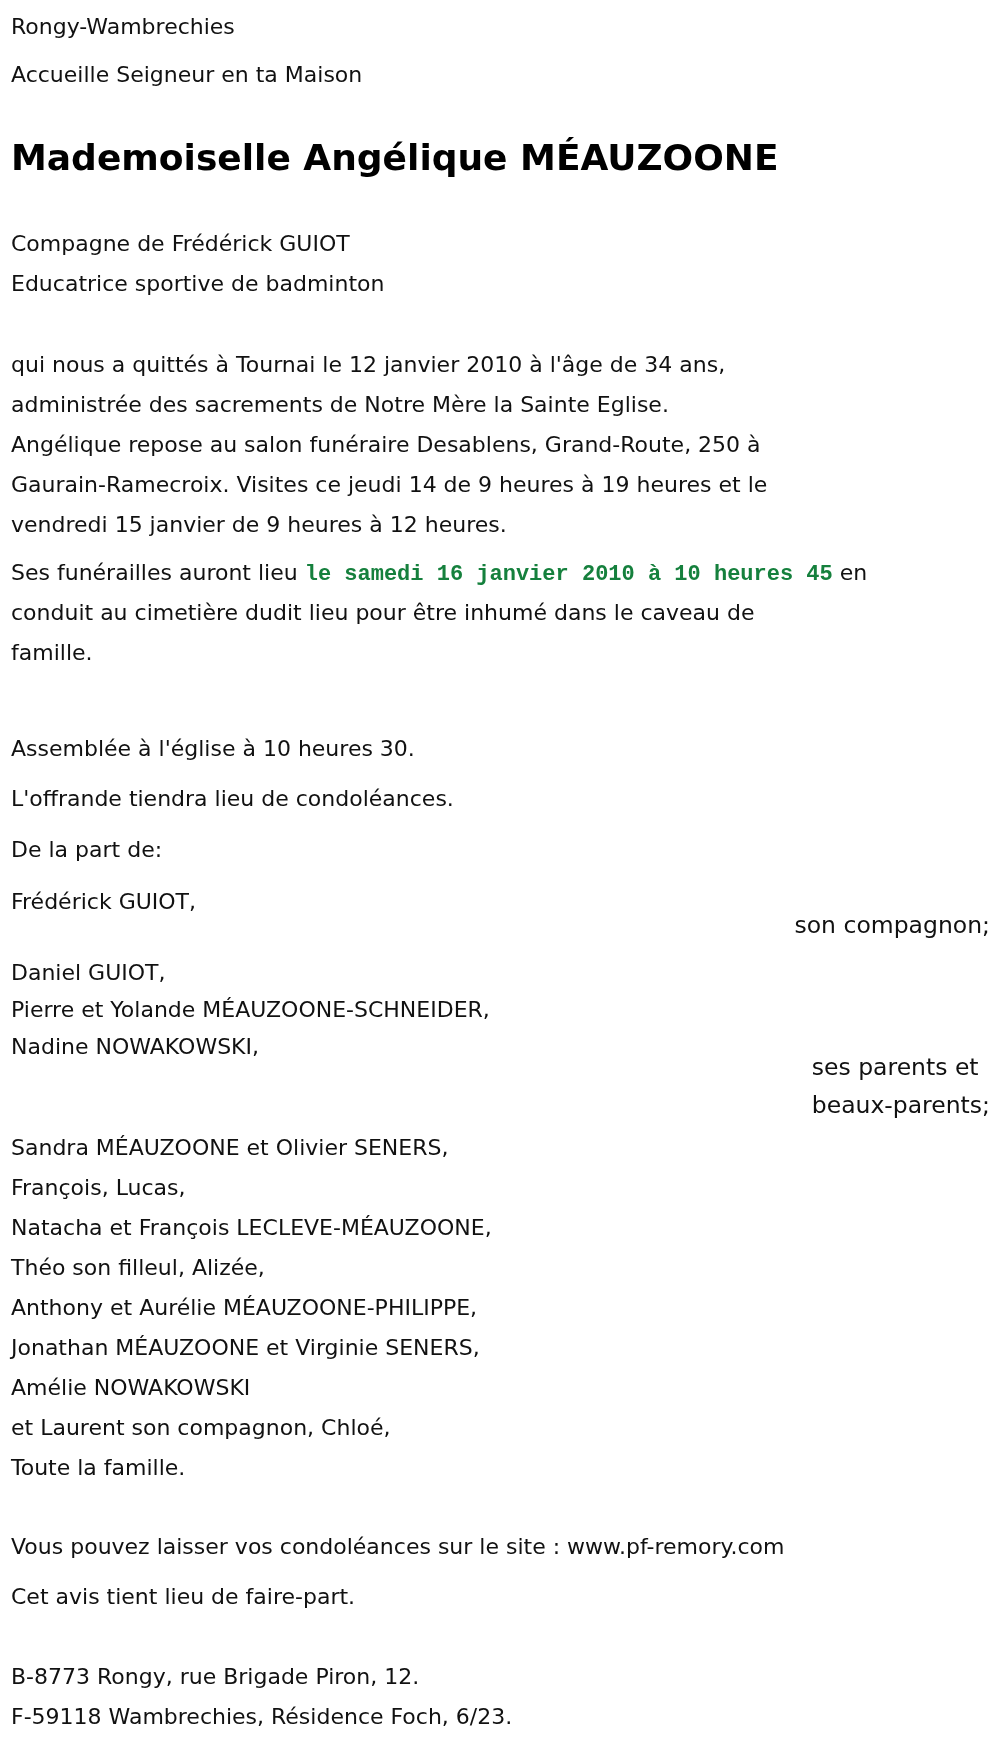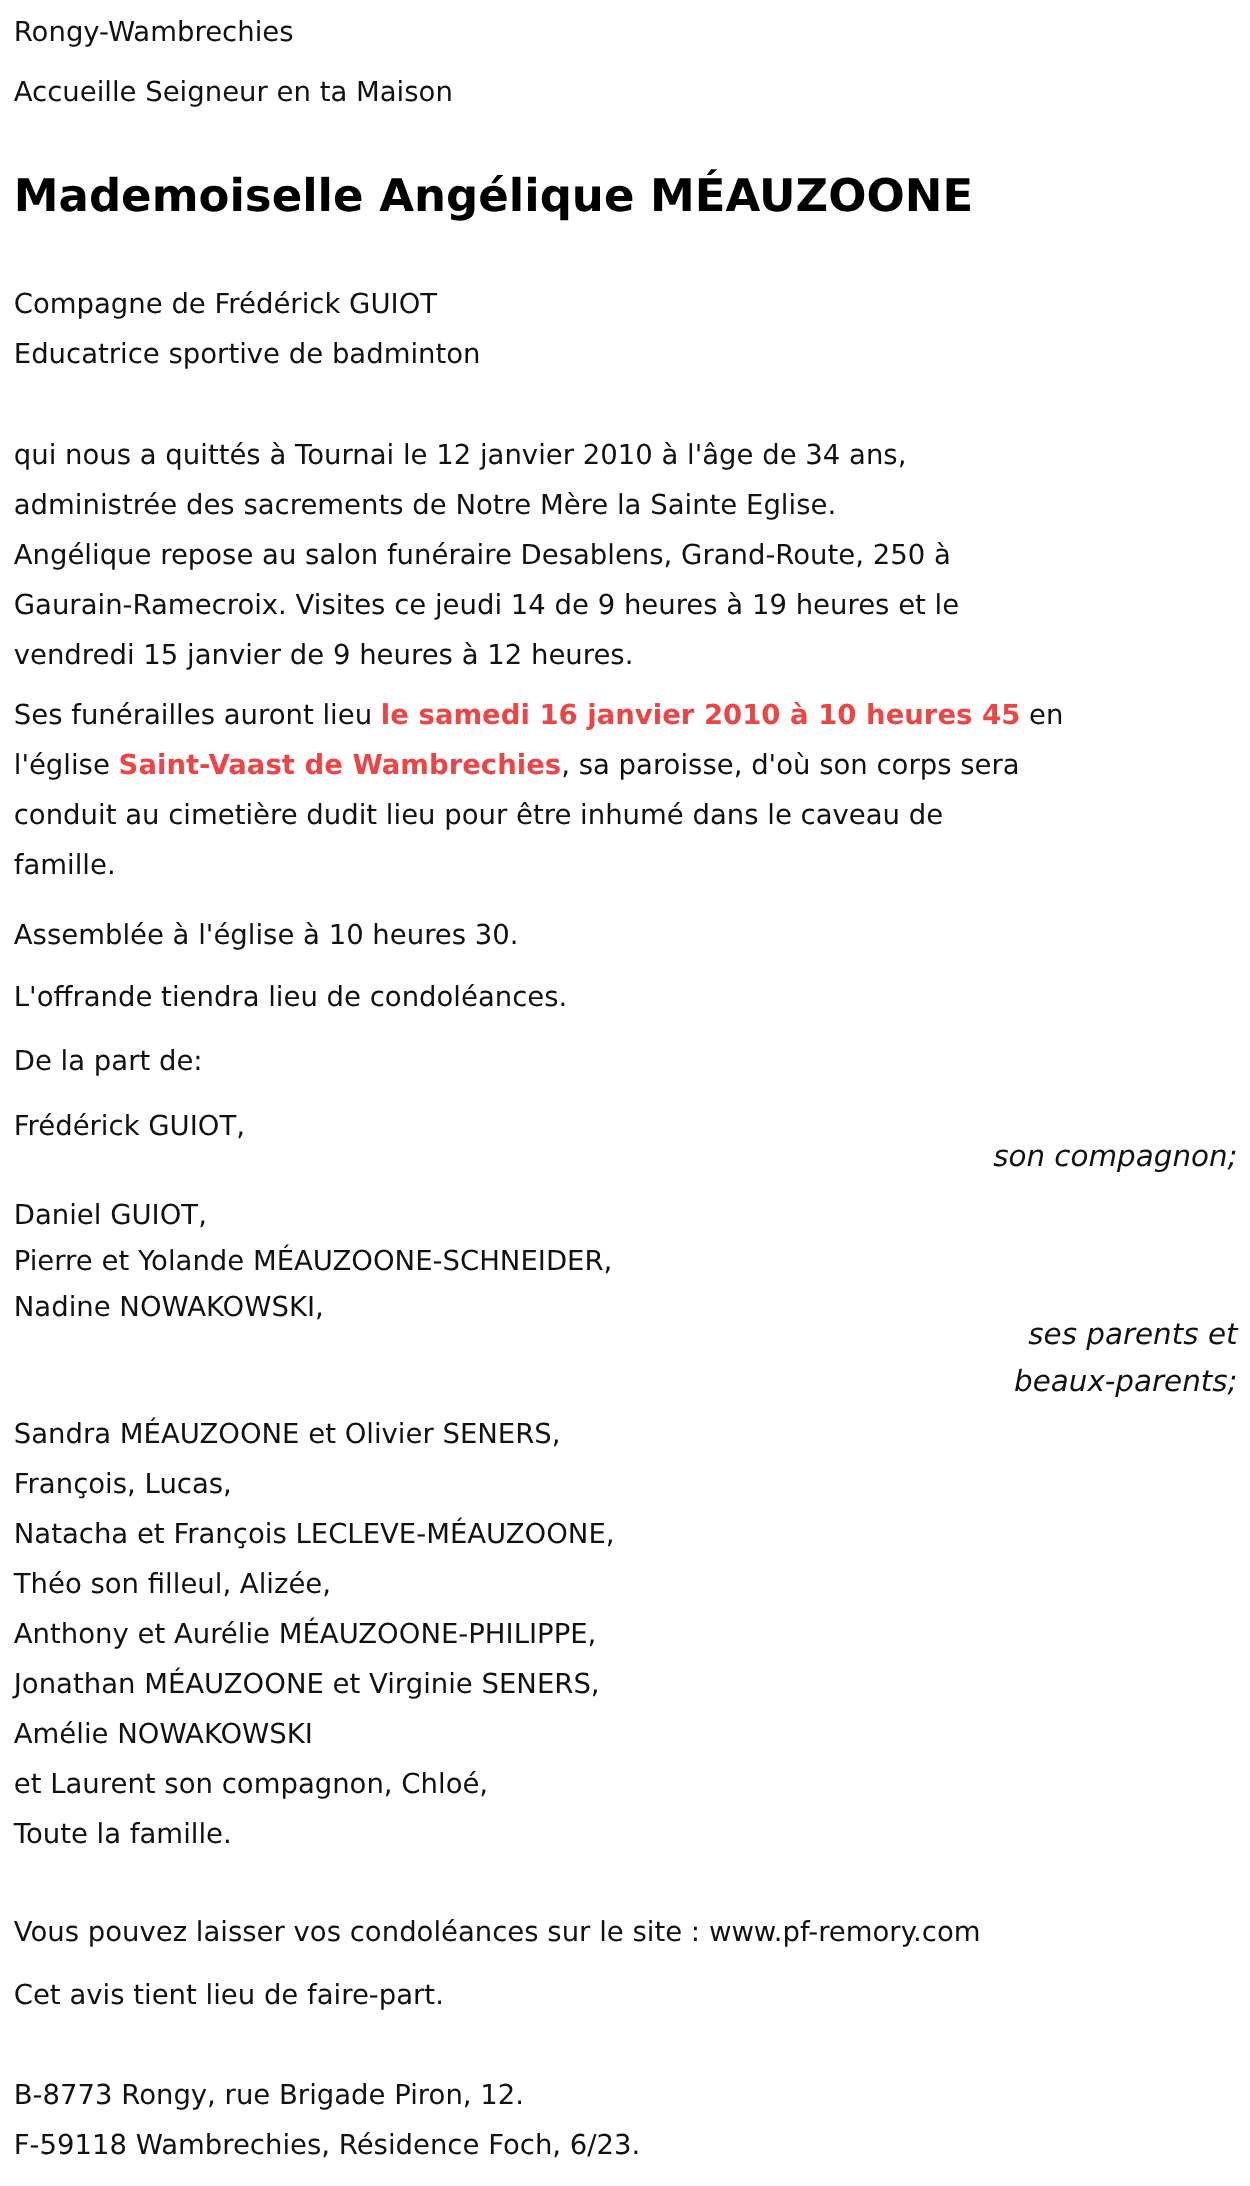--- a/index.html
+++ b/index.html
@@ -1,23 +1,23 @@
 <!DOCTYPE html>
 <html><head>
 <meta charset="utf-8">
 <style>
   html, body { margin:0; padding:0; background:#ffffff; }
   body { width:1000px; height:1749px; position:relative; overflow:hidden;
          font-family:"DejaVu Sans", sans-serif; color:#111111; }
   .blk { position:absolute; left:11px; font-size:22px; line-height:40px; white-space:nowrap; }
   .blk .ln { display:block; height:40px; }
   .title { position:absolute; left:11px; font-size:36px; font-weight:bold; line-height:44px; white-space:nowrap; color:#000; }
-  .right { position:absolute; right:10px; text-align:right; font-style:italic; font-size:23.5px; line-height:38px; white-space:nowrap; }
+  .right { position:absolute; right:10px; text-align:left; font-size:23.5px; line-height:38px; white-space:nowrap; }
   .right .ln { display:block; }
-  b { font-weight:bold; color:#ef4444; }
+  b { font-weight:bold; color:#15803d;font-family:Liberation Mono, monospace; }
 </style>
 </head>
 <body>
 
 <div class="blk" style="top:7px">
   <span class="ln">Rongy-Wambrechies</span>
 </div>
 <div class="blk" style="top:55px">
   <span class="ln">Accueille Seigneur en ta Maison</span>
 </div>
@@ -35,21 +35,20 @@
 </div>
 
 <div class="blk" style="top:425px">
   <span class="ln">Angélique repose au salon funéraire Desablens, Grand-Route, 250 à</span>
   <span class="ln">Gaurain-Ramecroix. Visites ce jeudi 14 de 9 heures à 19 heures et le</span>
   <span class="ln">vendredi 15 janvier de 9 heures à 12 heures.</span>
 </div>
 
 <div class="blk" style="top:553px">
   <span class="ln"><span>Ses funérailles auront lieu </span><b>le samedi 16 janvier 2010 à 10 heures 45</b><span> en</span></span>
-  <span class="ln"><span>l'église </span><b>Saint-Vaast de Wambrechies</b><span>, sa paroisse, d'où son corps sera</span></span>
   <span class="ln">conduit au cimetière dudit lieu pour être inhumé dans le caveau de</span>
   <span class="ln">famille.</span>
 </div>
 
 <div class="blk" style="top:729px">
   <span class="ln">Assemblée à l'église à 10 heures 30.</span>
 </div>
 <div class="blk" style="top:779px">
   <span class="ln">L'offrande tiendra lieu de condoléances.</span>
 </div>

